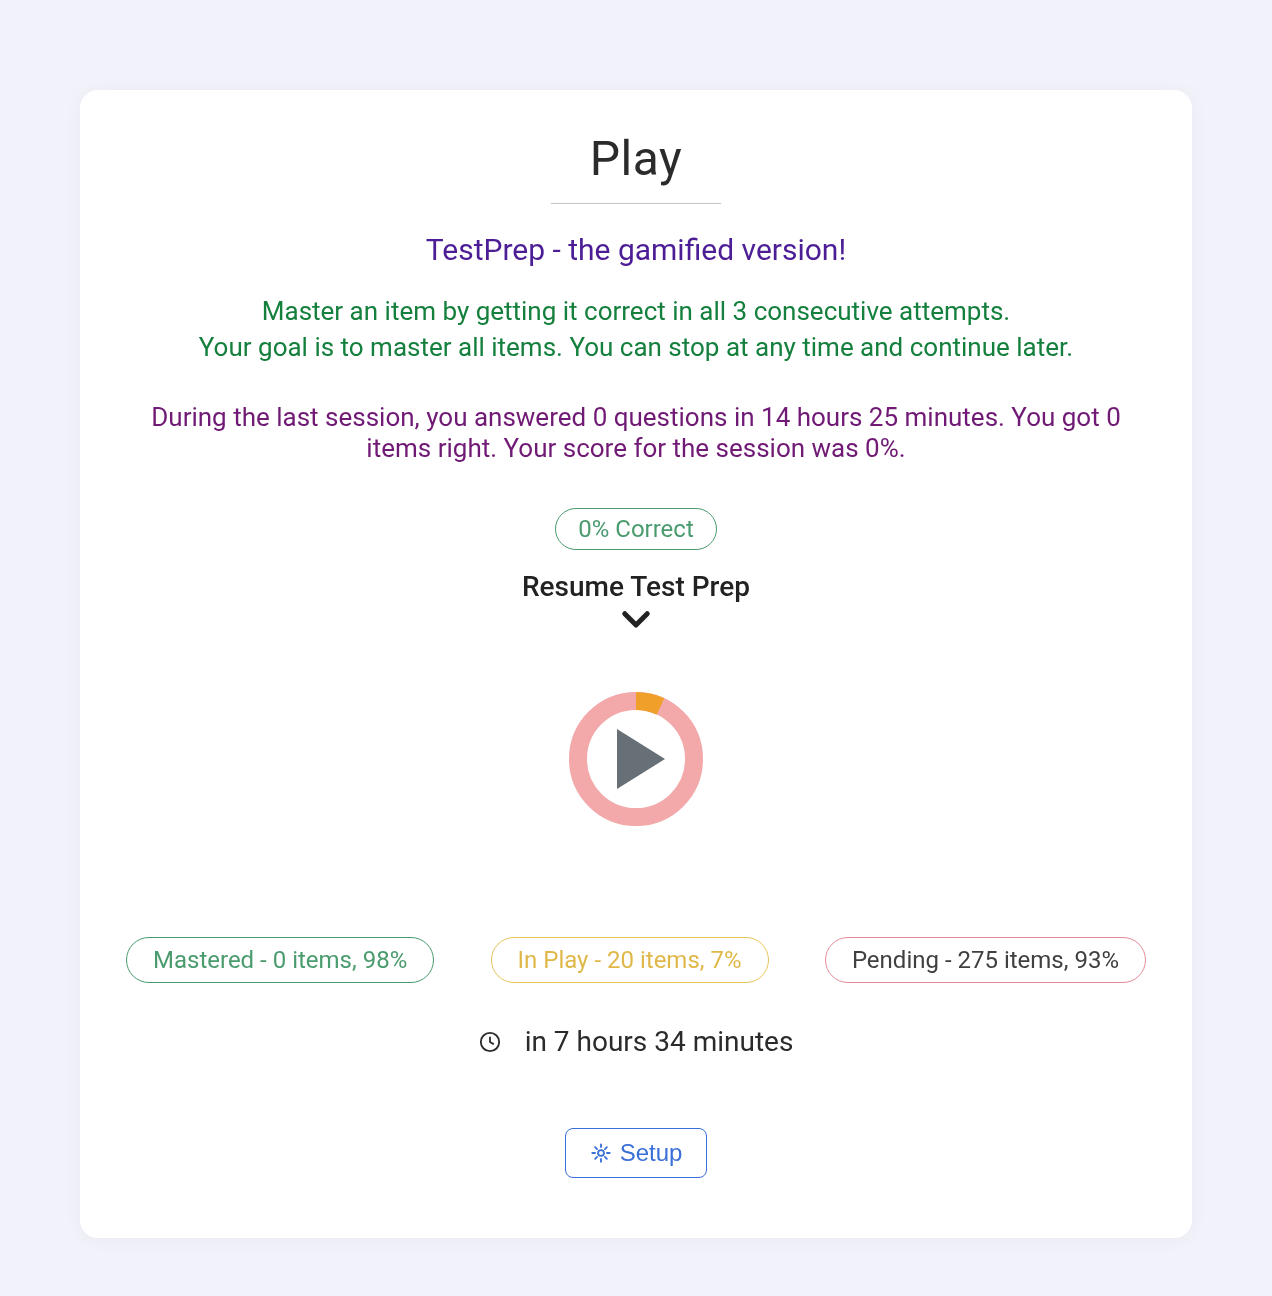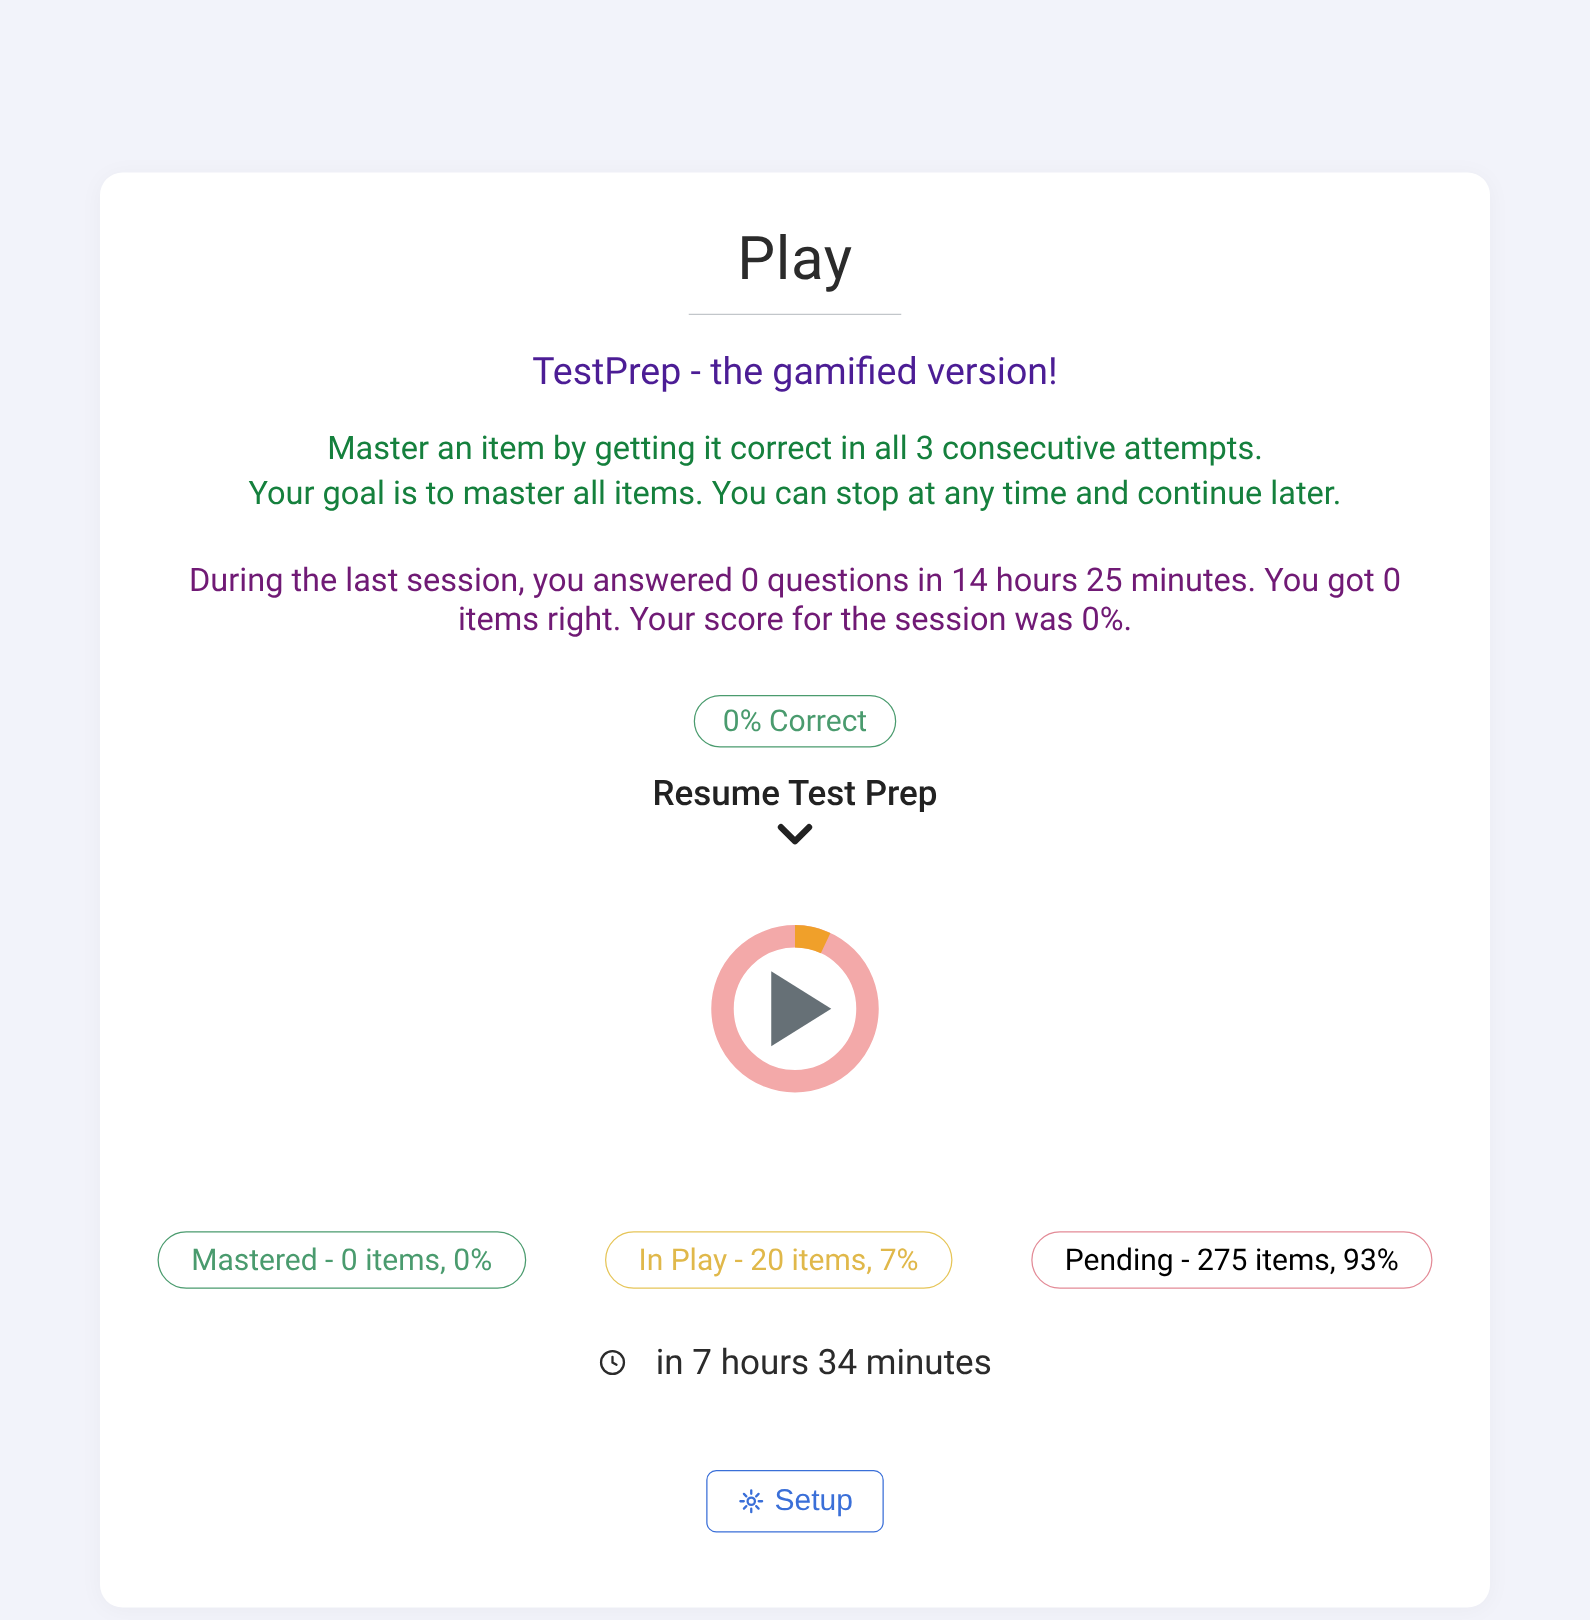--- a/index.html
+++ b/index.html
@@ -9,21 +9,20 @@
       width: 1272px;
       height: 1296px;
       padding: 90px 80px 0 80px;
     }
     .card {
       background: #ffffff;
       border-radius: 18px;
       box-shadow: 0 2px 20px rgba(0,0,0,0.04);
       padding: 40px 40px 60px 40px;
       text-align: center;
-      margin-top: 48px;
     }
     .title {
       font-size: 48px;
       font-weight: 400;
       color: #2b2b2b;
       letter-spacing: 0.5px;
     }
     .hr {
       width: 170px;
       height: 1px;
@@ -112,21 +111,21 @@
     .badge {
       border-radius: 999px;
       padding: 8px 26px 8px 26px;
       font-size: 24px;
       font-weight: 400;
       white-space: nowrap;
       border: 1.5px solid;
     }
     .badge.mastered { color: #4a9b6e; border-color: #4a9b6e; }
     .badge.inplay { color: #e0b84a; border-color: #e6c558; }
-    .badge.pending { color: #000000; border-color: #e38b97; }
+    .badge.pending { color: #404040; border-color: #e38b97; }
     .time-row {
       margin-top: 42px;
       display: flex;
       justify-content: center;
       align-items: center;
       gap: 24px;
       font-size: 28px;
       font-weight: 400;
       color: #2b2b2b;
     }
@@ -178,21 +177,21 @@
     <div class="play-button">
       <svg class="play-ring" viewBox="0 0 136 136">
         <circle cx="68" cy="68" r="58" stroke="#f3a9a9" stroke-width="18" fill="none"></circle>
         <path d="M 68 10 A 58 58 0 0 1 92.5 15.5" stroke="#f0a02a" stroke-width="18" fill="none"></path>
       </svg>
       <div class="play-triangle"></div>
     </div>
   </div>
 
   <div class="badges-row">
-    <div class="badge mastered">Mastered - 0 items, 0%</div>
+    <div class="badge mastered">Mastered - 0 items, 98%</div>
     <div class="badge inplay">In Play - 20 items, 7%</div>
     <div class="badge pending">Pending - 275 items, 93%</div>
   </div>
 
   <div class="time-row">
     <svg class="clock-icon" viewBox="0 0 24 24">
       <circle cx="12" cy="12" r="10" stroke="#2b2b2b" stroke-width="2" fill="none"></circle>
       <path d="M12 7 L12 12 L15.5 14" stroke="#2b2b2b" stroke-width="2" fill="none" stroke-linecap="round"></path>
     </svg>
     <span>in 7 hours 34 minutes</span>

